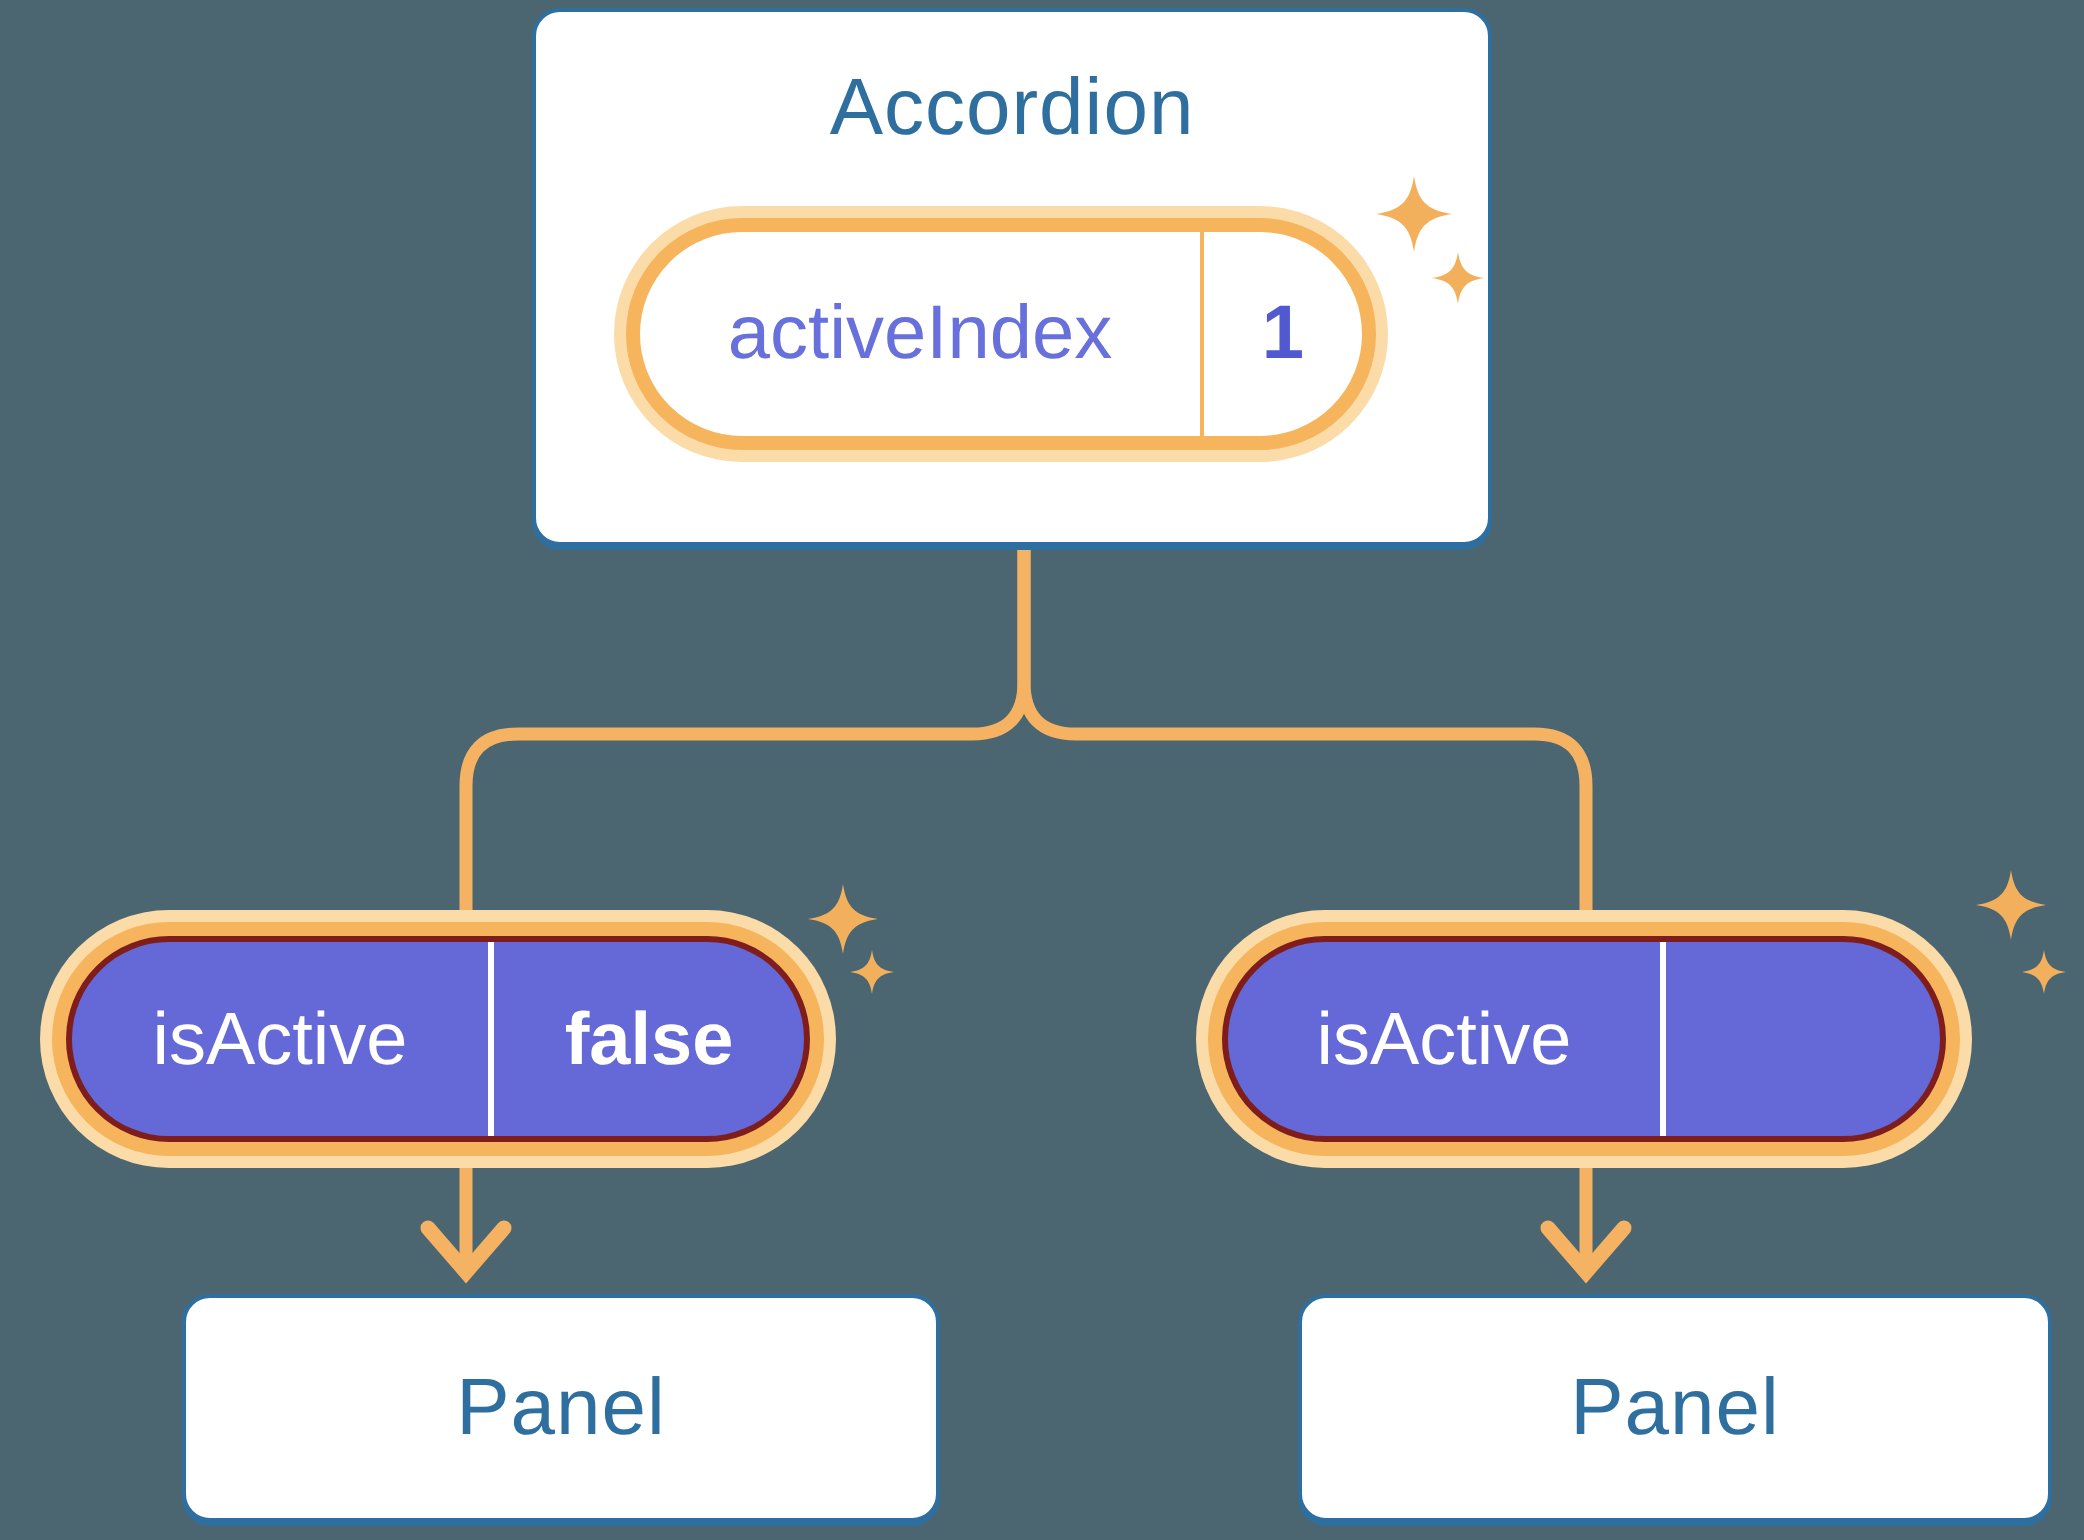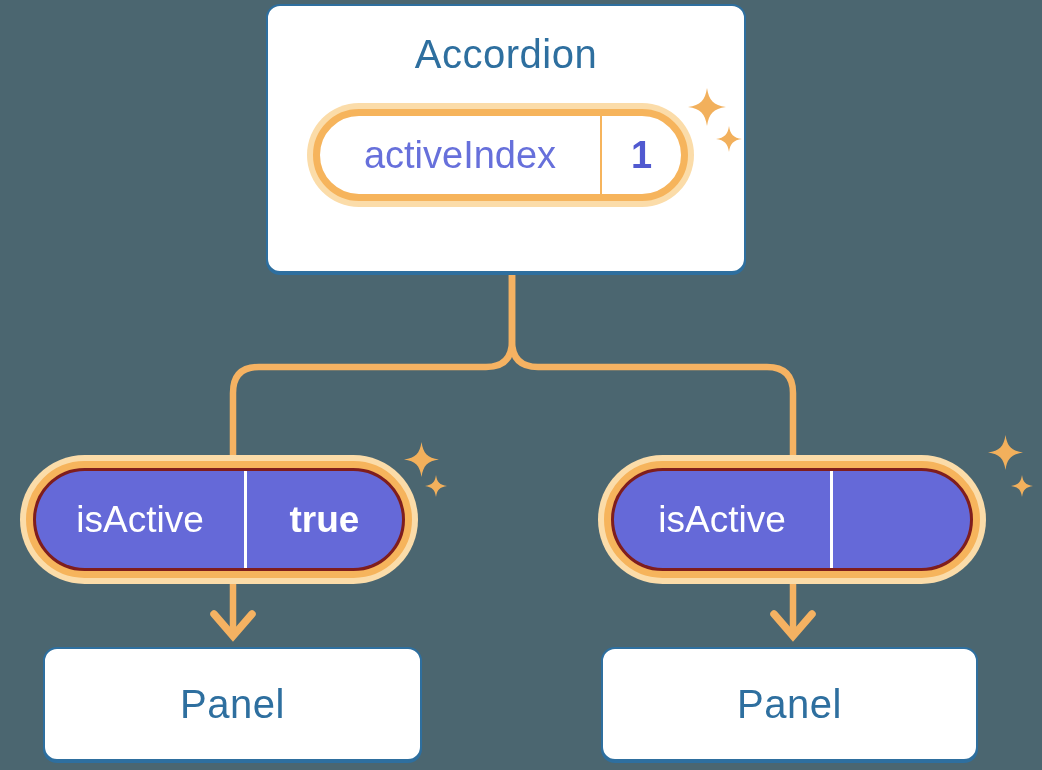--- a/index.html
+++ b/index.html
@@ -31,35 +31,36 @@
     color: #2E6F9F;
     font-size: 40px;
     font-weight: 500;
     letter-spacing: 0.5px;
   }
   .accordion-box .node-title { margin-top: 26px; }
   .panel-box {
     display: flex;
     align-items: center;
     justify-content: center;
+    margin-left: 48px;
   }
   .panel-left  { left: 43px;  top: 647px; width: 379px; height: 114px; }
   .panel-right { left: 601px; top: 647px; width: 377px; height: 114px; }
 
   
   .pill {
     position: absolute;
     box-sizing: border-box;
     border: 7px solid #F6B45C;
     border-radius: 999px;
     box-shadow: 0 0 0 6px #FBDCA9;
     z-index: 3;
   }
   .state-pill {
-    left: 313px; top: 109px; width: 375px; height: 92px;
+    left: 313px; top: 109px; width: 375px; height: 116px;
     background: #ffffff;
     display: flex;
     align-items: stretch;
   }
   .state-pill .cell {
     display: flex;
     align-items: center;
     justify-content: center;
   }
   .state-pill .cell.label { width: 280px; }
@@ -128,21 +129,21 @@
     </div>
   </div>
 
   <div class="pill prop-pill prop-pill-left">
     <div class="prop-inner">
       <div class="cell label">
         <span class="prop-label">isActive</span>
       </div>
       <div class="divider"></div>
       <div class="cell value">
-        <span class="prop-value">true</span>
+        <span class="prop-value">false</span>
       </div>
     </div>
   </div>
 
   <div class="pill prop-pill prop-pill-right">
     <div class="prop-inner">
       <div class="cell label">
         <span class="prop-label">isActive</span>
       </div>
       <div class="divider"></div>

